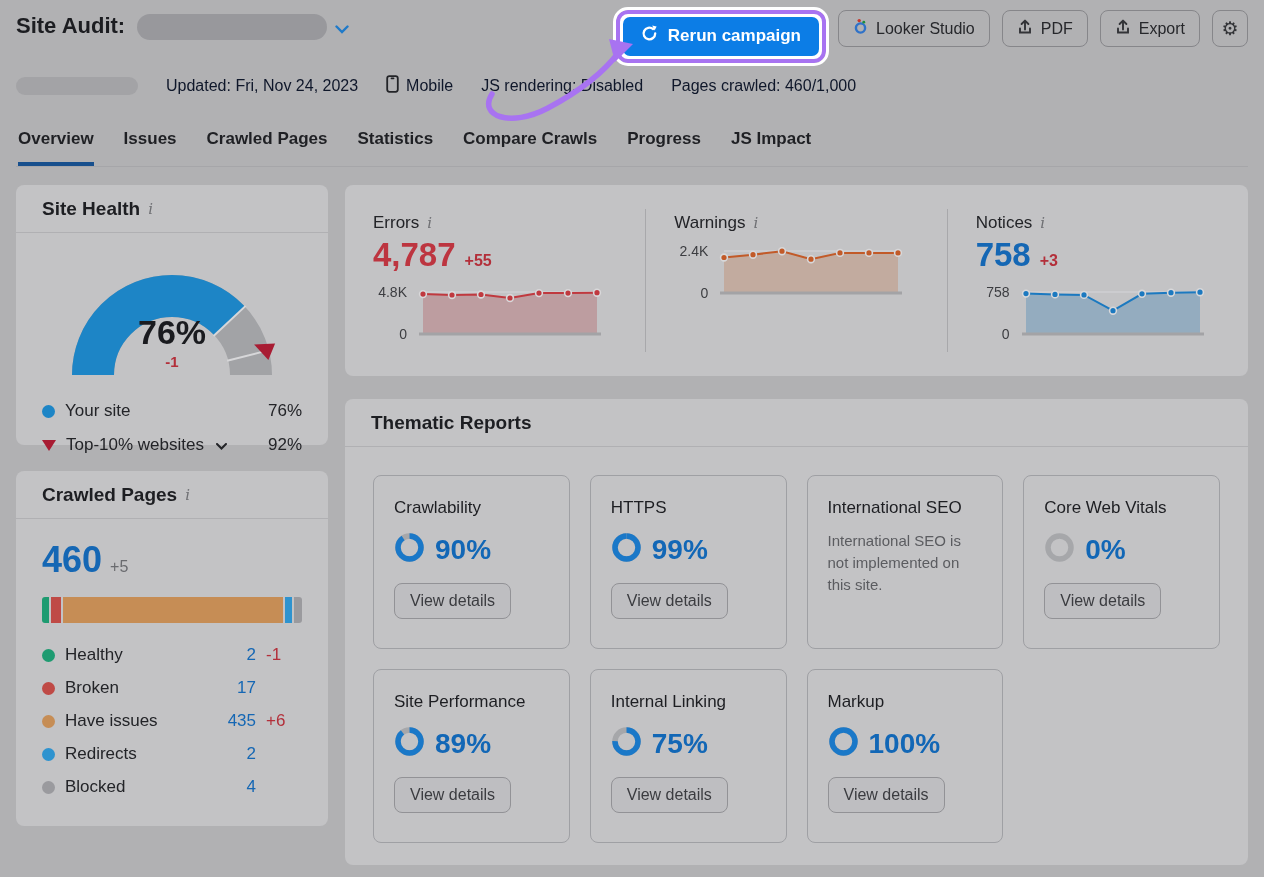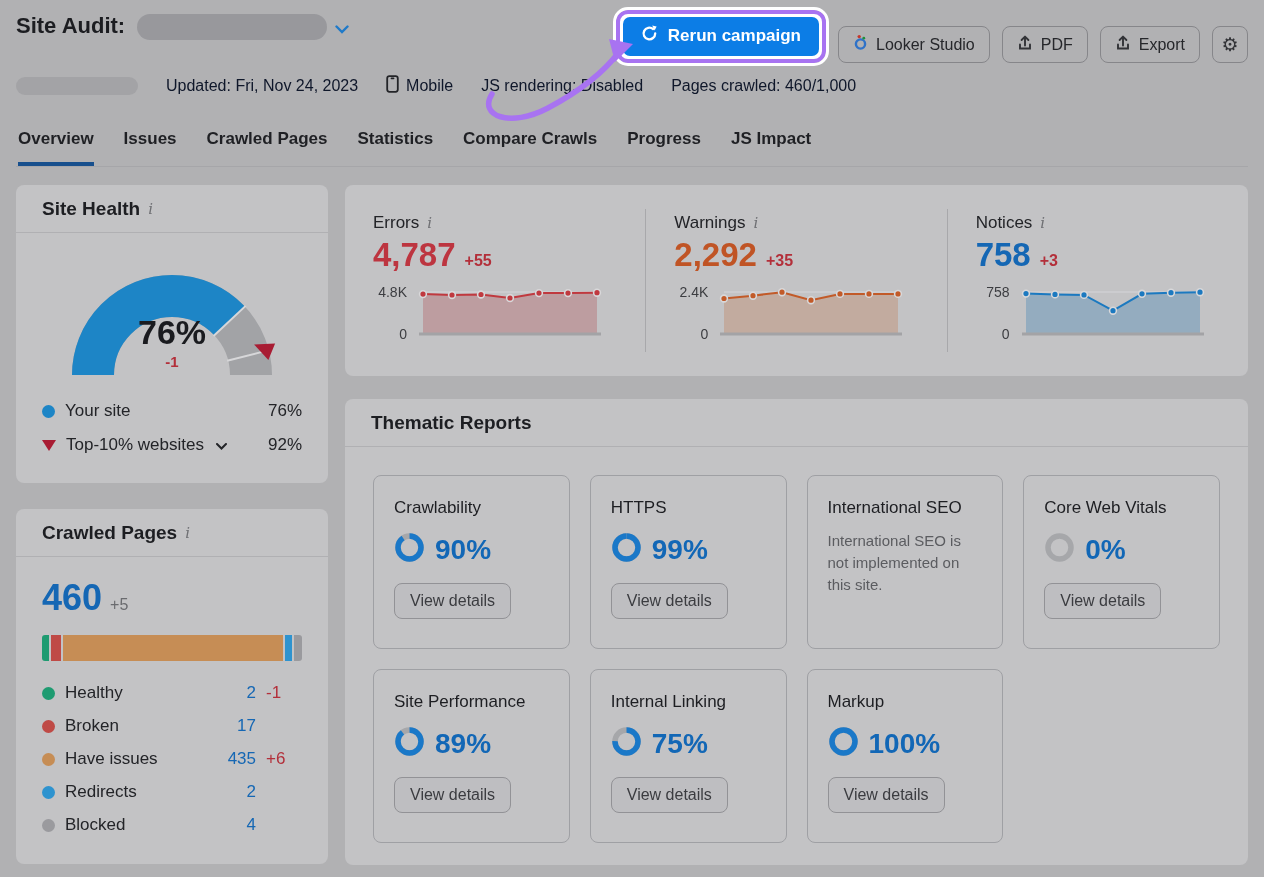--- a/index.html
+++ b/index.html
@@ -11,21 +11,21 @@
     position:relative;
     overflow:hidden;
   }
   .page { padding:0 16px; position:relative; }
 
   
   .header-row1 { display:flex; align-items:flex-start; padding-top:10px; }
   .title { font-size:22px; font-weight:bold; color:#1c1d21; line-height:32px; }
   .proj-pill { width:190px; height:26px; border-radius:13px; background:#98989c; margin:4px 0 0 12px; }
   .proj-caret { margin:10px 0 0 8px; }
-  .header-right { margin-left:auto; display:flex; align-items:flex-end; gap:12px; }
+  .header-right { margin-left:auto; display:flex; align-items:flex-start; gap:12px; }
 
   .highlight-ring {
     background:#ffffff; border:4px solid #a873f1; outline:3px solid #ffffff;
     border-radius:12px; padding:3px; display:inline-block;
   }
   .rerun-btn {
     display:flex; align-items:center; gap:10px;
     background:#0c7de6; color:#fff; font-size:17px; font-weight:bold;
     border:none; border-radius:7px; padding:8px 18px 9px; cursor:pointer;
     font-family:"Liberation Sans",sans-serif;
@@ -201,21 +201,21 @@
     <div class="tab">Statistics</div>
     <div class="tab">Compare Crawls</div>
     <div class="tab">Progress</div>
     <div class="tab">JS Impact</div>
   </div>
 
   <div class="main">
 
     <div class="left-col">
 
-      <div class="panel" style="height:298px;">
+      <div class="panel" style="height:260px;">
         <div class="panel-head">
           <span class="panel-title">Site Health</span>
           <span class="info">i</span>
         </div>
         <div class="gauge-wrap">
           <svg id="gauge-svg" width="260" height="142" viewBox="0 0 260 142">
               <path d="M 51 128 A 79 79 0 0 1 209 128" pathLength="100" fill="none" stroke="#a2a3a6" stroke-width="42"></path>
               <path d="M 51 128 A 79 79 0 0 1 209 128" pathLength="100" fill="none" stroke="#1d85c6" stroke-width="42" stroke-dasharray="76 100"></path>
               <line x1="171.55121176302046" y1="88.98081496206476" x2="203.62583136956255" y2="58.86074230120245" stroke="#d7d7d9" stroke-width="2"></line>
               <line x1="185.20924018433197" y1="113.82467643160328" x2="227.82689927399176" y2="102.88232139634968" stroke="#d7d7d9" stroke-width="2"></line>
@@ -330,24 +330,20 @@
                   <circle cx="153.0" cy="11.1" r="3.4" fill="#c0393f" stroke="#d8d8da" stroke-width="1.6"></circle>
                   <circle cx="182.0" cy="10.7" r="3.4" fill="#c0393f" stroke="#d8d8da" stroke-width="1.6"></circle>
                 </svg></div>
           </div>
         </div>
         <div class="kpi-col">
           <div class="kpi-label">
               <span>Warnings</span>
               <span class="info">i</span>
             </div>
-          <div class="kpi-value-row">
-            <span class="kpi-value" style="color: rgb(192, 84, 37);">2,292</span>
-            <span class="kpi-delta">+35</span>
-          </div>
           <div class="kpi-chart">
             <div class="ylabels">
                 <span>2.4K</span>
                 <span>0</span>
               </div>
             <div><svg width="188" height="62" viewBox="0 0 188 62">
                   <line x1="8" y1="10" x2="182" y2="10" stroke="#cfcfd2" stroke-width="1.5"></line>
                   <polygon points="8.0,16.5 37.0,13.7 66.0,10.2 95.0,18.2 124.0,11.9 153.0,11.9 182.0,11.9 182,52 8,52" fill="rgba(194,110,60,0.28)"></polygon>
                   <line x1="4" y1="52" x2="186" y2="52" stroke="#a3a3a6" stroke-width="3"></line>
                   <polyline points="8.0,16.5 37.0,13.7 66.0,10.2 95.0,18.2 124.0,11.9 153.0,11.9 182.0,11.9" fill="none" stroke="#c25a28" stroke-width="2"></polyline>

